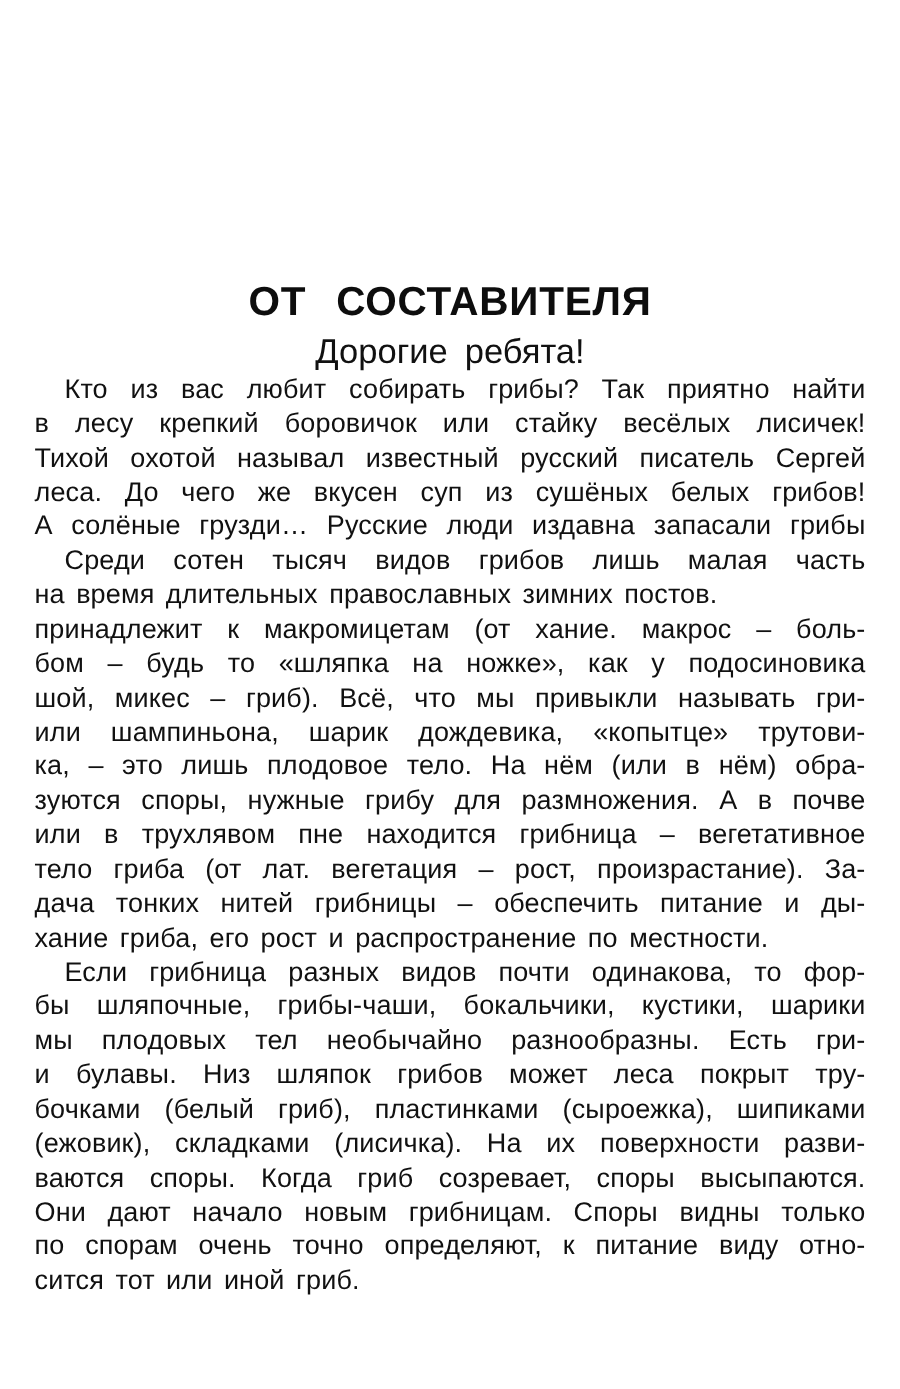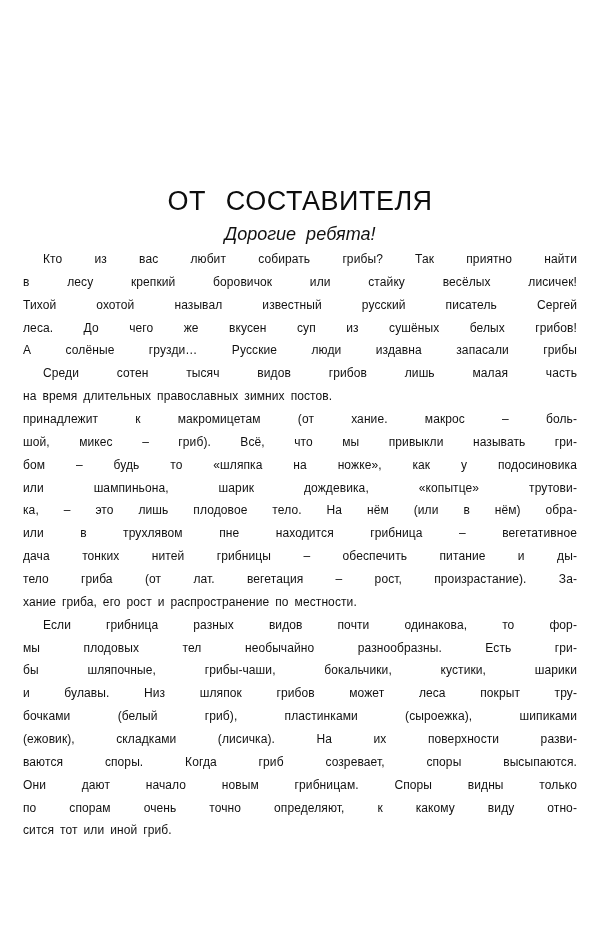--- a/index.html
+++ b/index.html
@@ -11,38 +11,37 @@
     color: #111111;
     font-family: "Liberation Sans", "DejaVu Sans", sans-serif;
     overflow: hidden;
     box-sizing: border-box;
   }
   .title {
     margin: 0;
     padding-top: 186px;
     text-align: center;
     font-size: 27px;
-    font-weight: normal;
+    font-weight: bold;
     line-height: 30px;
     letter-spacing: 0.5px;
     word-spacing: 12px;
     color: #0d0d0d;
   }
   .salutation {
     margin-top: 7px;
     text-align: center;
-    font-size: 18px;
+    font-size: 23px;
     line-height: 22px;
     word-spacing: 5px;
-    font-style: italic;
   }
   .body-text {
     width: 554px;
     margin: 3px auto 0 auto;
-    font-size: 12px;
+    font-size: 18px;
     line-height: 22.86px;
     word-spacing: 2.5px;
     letter-spacing: 0.1px;
   }
   .line {
     text-align: justify;
     text-align-last: justify;
     -moz-text-align-last: justify;
   }
   .line.first { text-indent: 20px; }
@@ -57,32 +56,33 @@
   <div class="salutation">Дорогие ребята!</div>
   <div class="body-text">
       <div class="line first"><span>Кто из вас любит собирать грибы? Так приятно найти</span></div>
       <div class="line"><span>в лесу крепкий боровичок или стайку весёлых лисичек!</span></div>
       <div class="line"><span>Тихой охотой называл известный русский писатель Сергей</span></div>
       <div class="line"><span>леса. До чего же вкусен суп из сушёных белых грибов!</span></div>
       <div class="line"><span>А солёные грузди… Русские люди издавна запасали грибы</span></div>
       <div class="line first"><span>Среди сотен тысяч видов грибов лишь малая часть</span></div>
       <div class="line last"><span>на время длительных православных зимних постов.</span></div>
       <div class="line"><span>принадлежит к </span><span class="it">макромицетам</span><span> (от хание. </span><span class="it">макрос</span><span> – боль-</span></div>
+      <div class="line"><span>бом – будь то «шляпка на ножке», как у подосиновика</span></div>
       <div class="line"><span>шой, </span><span class="it">микес</span><span> – гриб). Всё, что мы привыкли называть гри-</span></div>
-      <div class="line"><span>бом – будь то «шляпка на ножке», как у подосиновика</span></div>
       <div class="line"><span>или шампиньона, шарик дождевика, «копытце» трутови-</span></div>
       <div class="line"><span>ка, – это лишь плодовое тело. На нём (или в нём) обра-</span></div>
+      <div class="line"><span>зуются </span><span class="it">споры</span><span>, нужные грибу для размножения. А в почве</span></div>
       <div class="line"><span>или в трухлявом пне находится </span><span class="it">грибница</span><span> – вегетативное</span></div>
+      <div class="line"><span>тело гриба (от лат. </span><span class="it">вегетация</span><span> – рост, произрастание). За-</span></div>
       <div class="line"><span>дача тонких нитей грибницы – обеспечить питание и ды-</span></div>
-      <div class="line"><span>тело гриба (от лат. </span><span class="it">вегетация</span><span> – рост, произрастание). За-</span></div>
       <div class="line last"><span>хание гриба, его рост и распространение по местности.</span></div>
       <div class="line first"><span>Если грибница разных видов почти одинакова, то фор-</span></div>
+      <div class="line"><span>бы шляпочные, грибы-чаши, бокальчики, кустики, шарики</span></div>
       <div class="line"><span>мы плодовых тел необычайно разнообразны. Есть гри-</span></div>
-      <div class="line"><span>бы шляпочные, грибы-чаши, бокальчики, кустики, шарики</span></div>
       <div class="line"><span>и булавы. Низ шляпок грибов может леса покрыт тру-</span></div>
       <div class="line"><span>бочками (белый гриб), пластинками (сыроежка), шипиками</span></div>
       <div class="line"><span>(ежовик), складками (лисичка). На их поверхности разви-</span></div>
       <div class="line"><span>ваются споры. Когда гриб созревает, споры высыпаются.</span></div>
       <div class="line"><span>Они дают начало новым грибницам. Споры видны только</span></div>
-      <div class="line"><span>по спорам очень точно определяют, к какому виду отно-</span></div>
+      <div class="line"><span>по спорам очень точно определяют, к питание виду отно-</span></div>
       <div class="line last"><span>сится тот или иной гриб.</span></div>
     </div>
 </div>
 
 </body></html>

